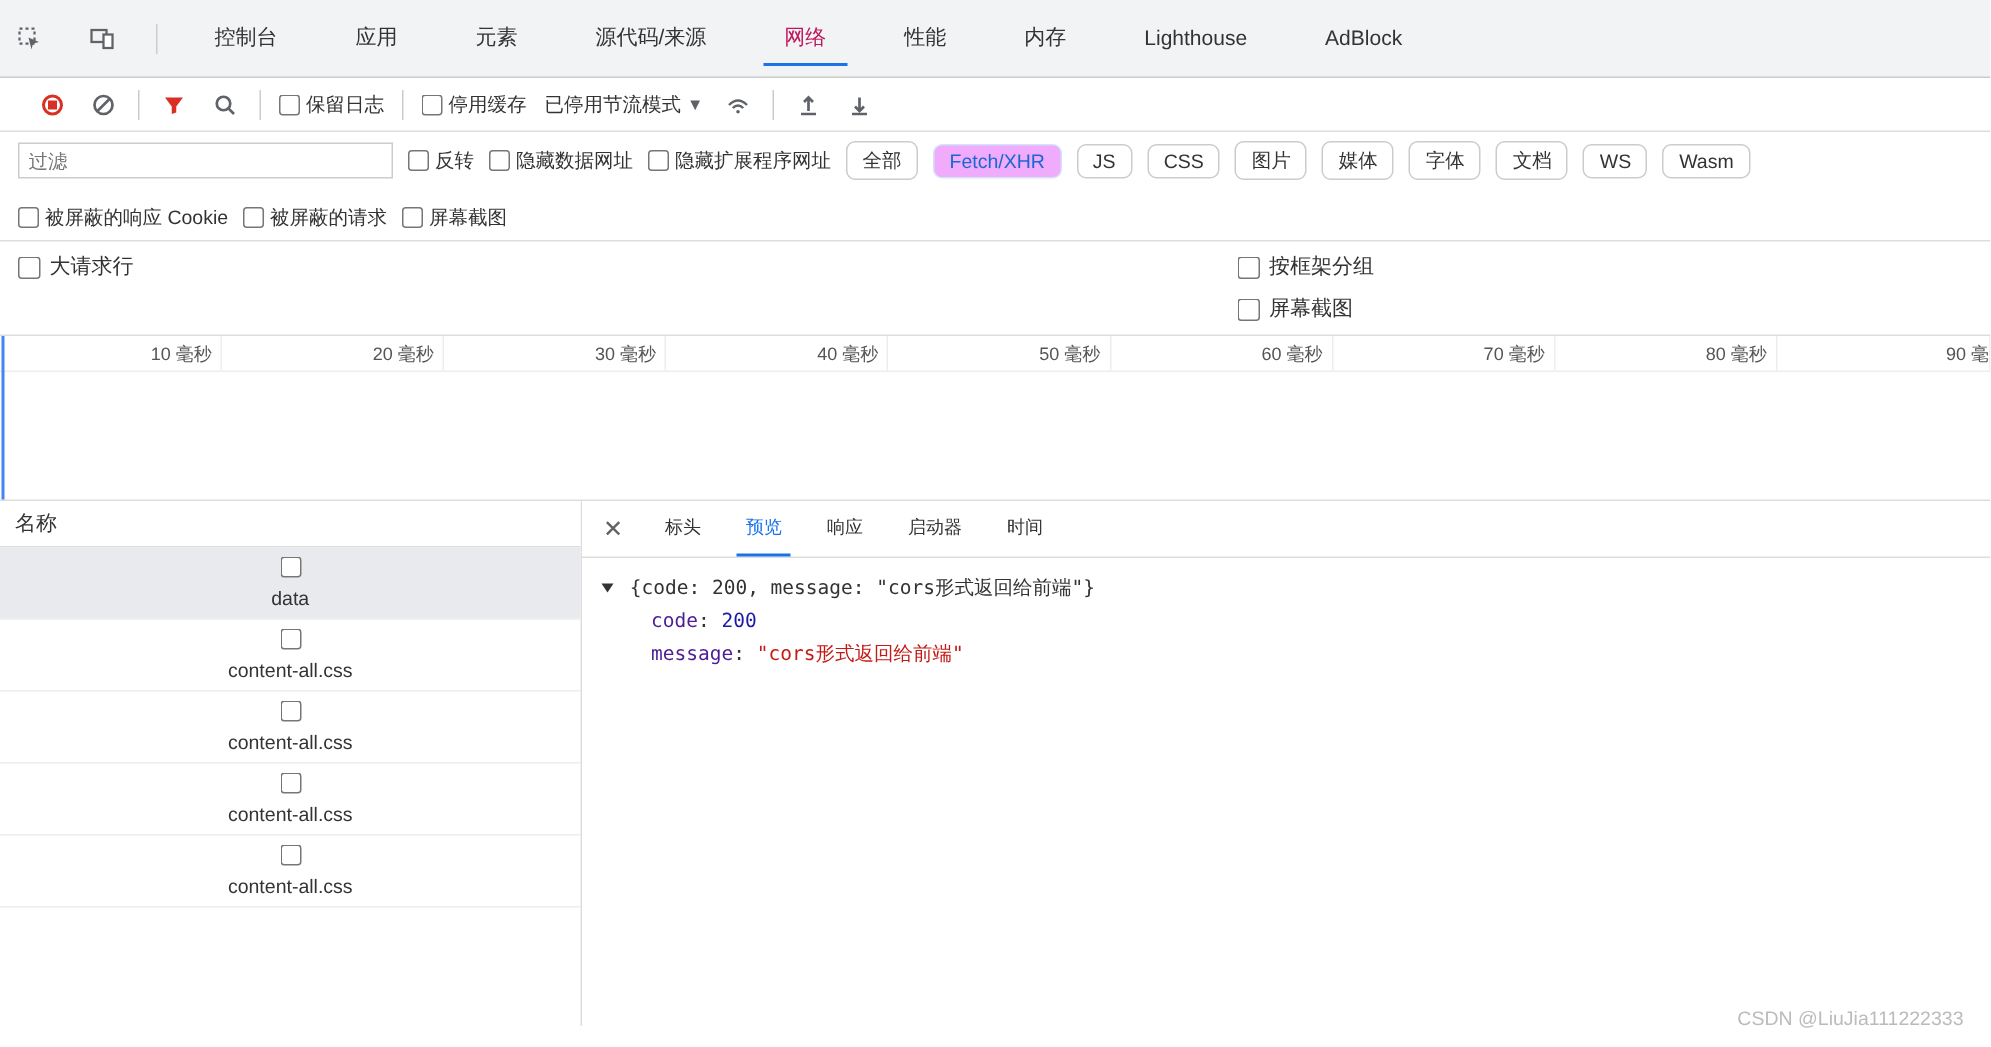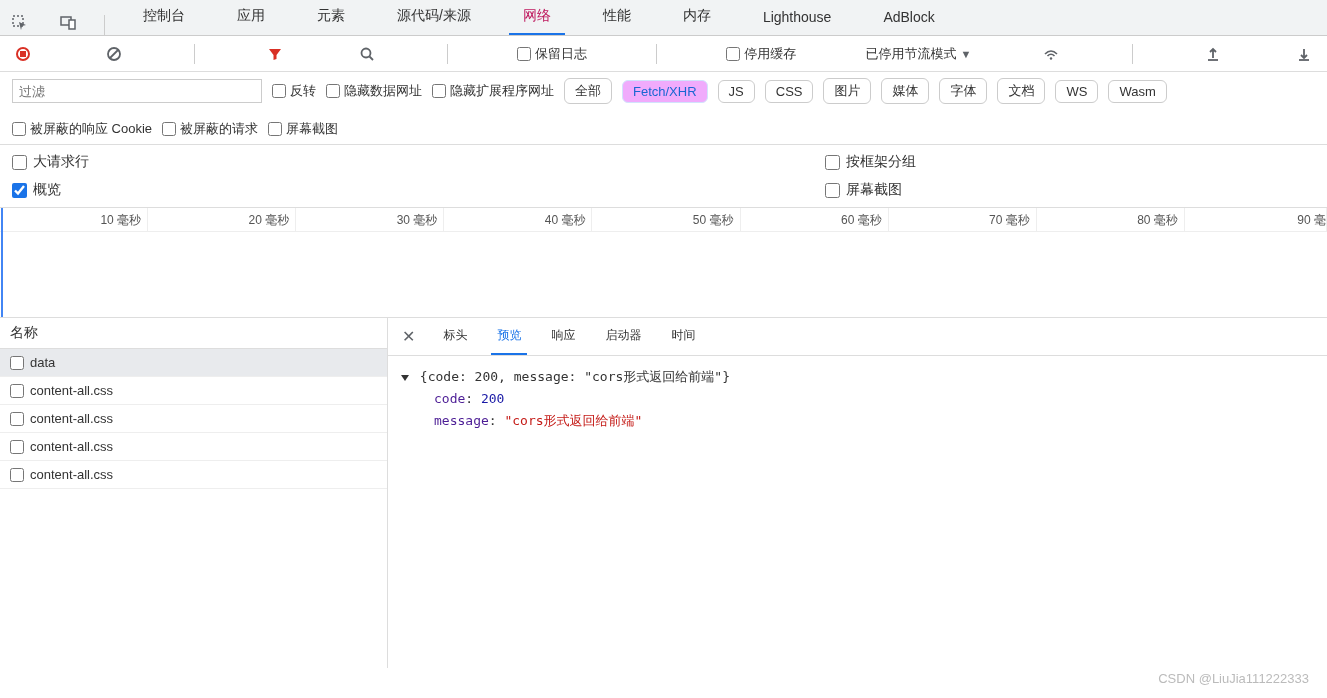--- a/index.html
+++ b/index.html
@@ -1,21 +1,21 @@
 <!DOCTYPE html>
 <html><head>
 <meta charset="utf-8">
 <style>
 * { box-sizing: border-box; margin: 0; padding: 0; }
 body { font-family: "Segoe UI", -apple-system, "Microsoft YaHei", sans-serif; font-size: 13px; color: #333; background: #fff; width: 1327px; height: 698px; overflow: hidden; position: relative; }
-.tabs-bar { display: flex; align-items: flex-end; height: 36px; border-bottom: 1px solid #ccc; background: #f1f3f4; padding: 0 8px; gap: 24px; }
+.tabs-bar { display: flex; align-items: center; height: 52px; border-bottom: 1px solid #ccc; background: #f1f3f4; padding: 0 8px; gap: 24px; }
 .tabs-bar .icon-btn { width: 24px; height: 24px; display: flex; align-items: center; justify-content: center; cursor: pointer; color: #5f6368; }
 .tabs-bar .tab { padding: 8px 14px; cursor: pointer; color: #333; font-size: 14px; border-bottom: 2px solid transparent; }
 .tabs-bar .tab.active { color: #be185d; border-bottom-color: #1a73e8; }
-.toolbar { display: flex; align-items: center; height: 36px; border-bottom: 1px solid #ddd; padding: 0 12px; gap: 12px; justify-content: space-between; }
+.toolbar { display: flex; align-items: center; height: 36px; border-bottom: 1px solid #ddd; padding: 0 24px; gap: 12px; }
 .toolbar .icon-btn { width: 22px; height: 22px; display: flex; align-items: center; justify-content: center; cursor: pointer; color: #5f6368; }
 .toolbar .divider { width: 1px; height: 20px; background: #ccc; }
 .toolbar .check-item { display: flex; align-items: center; gap: 4px; font-size: 13px; color: #333; }
 .toolbar input[type=checkbox] { width: 14px; height: 14px; }
 .toolbar .throttle { display: flex; align-items: center; gap: 4px; color: #333; }
 .filterbar { display: flex; align-items: center; flex-wrap: wrap; padding: 6px 12px; border-bottom: 1px solid #ddd; gap: 10px; row-gap: 8px; }
 .filterbar input.filter { width: 250px; height: 24px; border: 1px solid #ccc; padding: 0 6px; font-size: 13px; }
 .filterbar .check-item { display: flex; align-items: center; gap: 4px; font-size: 13px; }
 .filterbar input[type=checkbox] { width: 14px; height: 14px; }
 .filterbar .pill { padding: 3px 10px; border: 1px solid #ccc; border-radius: 6px; font-size: 13px; cursor: pointer; background: #fff; }
@@ -26,21 +26,21 @@
 .optionsbar .col.right { width: 490px; }
 .optionsbar .check-item { display: flex; align-items: center; gap: 6px; font-size: 14px; }
 .optionsbar input[type=checkbox] { width: 15px; height: 15px; accent-color: #1a73e8; }
 .timeline { height: 110px; border-bottom: 1px solid #ddd; position: relative; background: #fff; }
 .timeline .ticks { display: flex; height: 24px; border-bottom: 1px solid #eee; }
 .timeline .tick { flex: 1; font-size: 12px; color: #555; text-align: right; padding-right: 6px; padding-top: 4px; border-right: 1px solid #eee; }
 .timeline .vline { position: absolute; left: 1px; top: 0; bottom: 0; width: 2px; background: #4285f4; }
 .bottom { display: flex; height: 350px; }
 .left-pane { width: 388px; border-right: 1px solid #ddd; display: flex; flex-direction: column; }
 .left-pane .hdr { padding: 6px 10px; border-bottom: 1px solid #ddd; font-size: 14px; background: #fff; }
-.left-pane .row { display: flex; align-items: center; gap: 6px; padding: 6px 10px; border-bottom: 1px solid #eee; font-size: 13px; cursor: pointer; }
+.left-pane .row { display: flex; align-items: center; gap: 6px; padding: 6px 10px; border-bottom: 1px solid #eee; font-size: 13px; cursor: pointer; flex-direction: column; }
 .left-pane .row.selected { background: #e8eaed; }
 .left-pane .row input[type=checkbox] { width: 14px; height: 14px; }
 .right-pane { flex: 1; display: flex; flex-direction: column; }
 .detail-tabs { display: flex; align-items: center; height: 38px; border-bottom: 1px solid #ddd; gap: 18px; padding: 0 10px; }
 .detail-tabs .close { font-size: 16px; cursor: pointer; padding: 4px; color: #5f6368; }
 .detail-tabs .dtab { font-size: 12px; padding: 9px 6px; cursor: pointer; border-bottom: 2px solid transparent; color: #333; }
 .detail-tabs .dtab.active { color: #1a73e8; border-bottom-color: #1a73e8; }
 .preview { padding: 10px 14px; font-family: Consolas, Menlo, monospace; font-size: 13px; line-height: 1.7; }
 .preview .arrow { display: inline-block; width: 0; height: 0; border-left: 6px solid #333; border-top: 4px solid transparent; border-bottom: 4px solid transparent; transform: rotate(90deg); margin-right: 4px; vertical-align: middle; }
 .preview .key { color: #4c1d95; }
@@ -177,24 +177,20 @@
       <span>屏幕截图</span>
     </label>
 </div>
 
 <div class="optionsbar">
   <div class="col left">
     <label class="check-item">
         <input type="checkbox" style="">
         <span>大请求行</span>
       </label>
-    <label class="check-item">
-        <input type="checkbox" checked="" style="">
-        <span>概览</span>
-      </label>
   </div>
   <div class="col right">
     <label class="check-item">
         <input type="checkbox" style="">
         <span>按框架分组</span>
       </label>
     <label class="check-item">
         <input type="checkbox" style="">
         <span>屏幕截图</span>
       </label>

